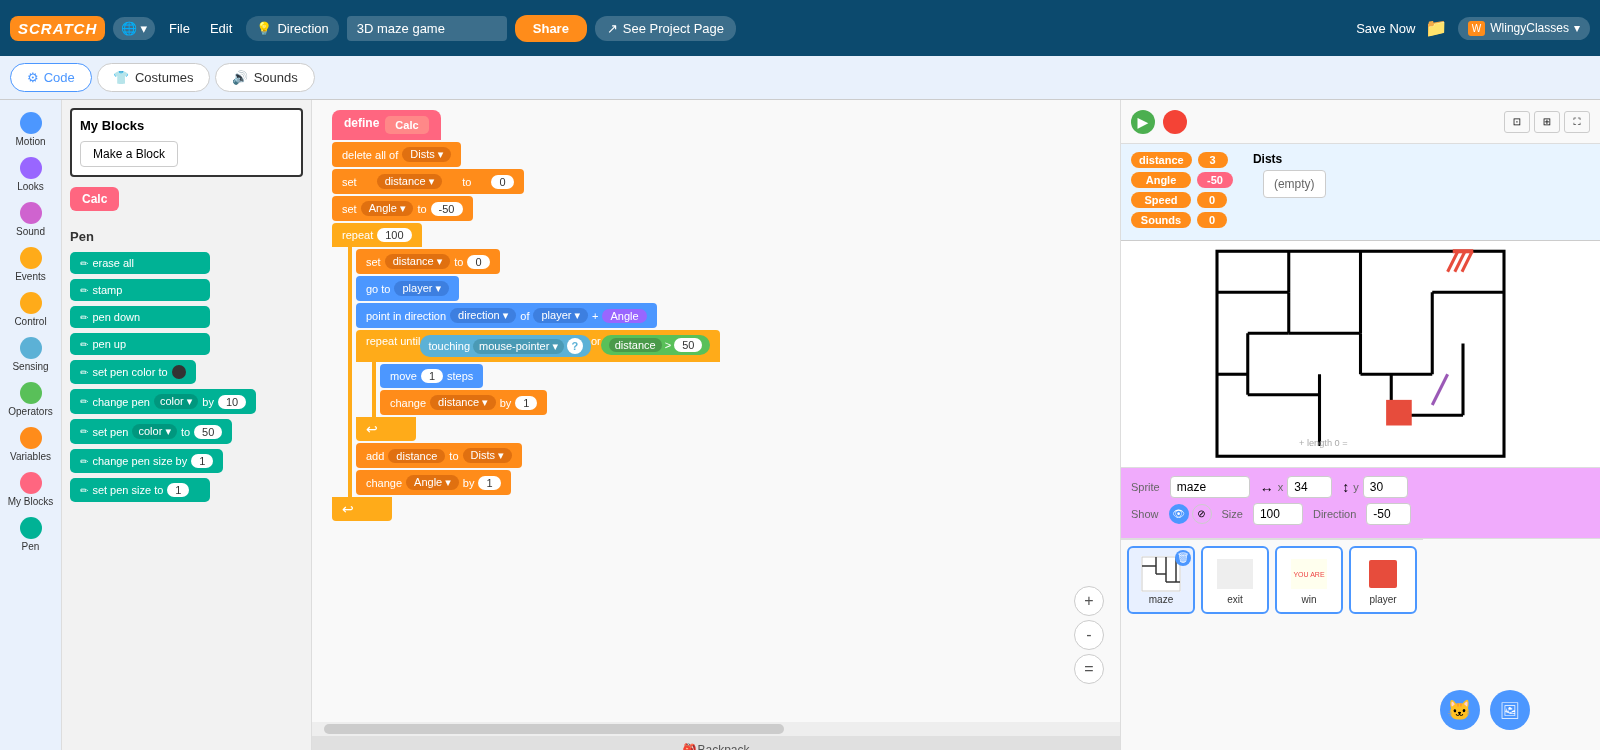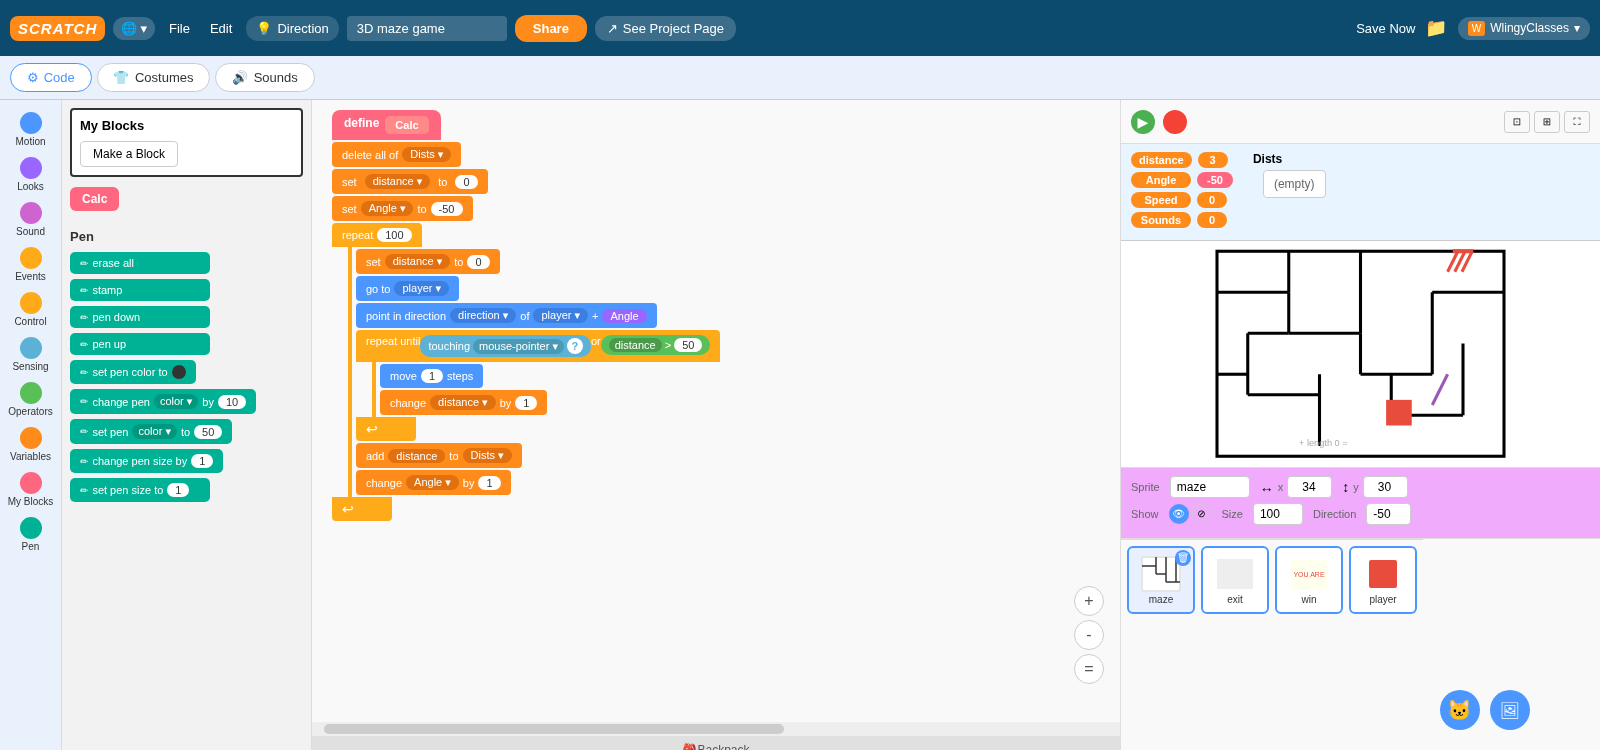--- a/index.html
+++ b/index.html
@@ -435,21 +435,21 @@
       align-items: center;
       gap: 4px;
     }
     .coord-label {
       font-size: 11px;
       color: #666;
     }
     .coord-input {
       border: 1px solid #ccc;
       border-radius: 4px;
-      padding: 3px 14px;
+      padding: 3px 6px;
       font-size: 12px;
       width: 45px;
     }
     .show-toggle {
       display: flex; align-items: center; gap: 3px;
     }
     .eye-btn {
       background: #4c97ff;
       border: none;
       border-radius: 50%;
@@ -782,21 +782,21 @@
         </div>
       </div>
 
       
       <div style="background:#ff8c1a;border-radius:4px;padding:5px 10px;color:white;font-size:11px;display:inline-flex;align-items:center;gap:4px;margin-bottom:2px;">
         delete all of
         <span style="background:#e07010;border-radius:8px;padding:1px 8px;display:inline-flex;align-items:center;gap:2px;">Dists ▾</span>
       </div><br>
 
       
-      <div style="background:#ff8c1a;border-radius:4px;padding:5px 10px;color:white;font-size:11px;display:inline-flex;align-items:center;gap:8px;margin-bottom:2px;">
+      <div style="background:#ff8c1a;border-radius:4px;padding:5px 10px;color:white;font-size:11px;display:inline-flex;align-items:center;gap:20px;margin-bottom:2px;">
         set
         <span style="background:#e07010;border-radius:8px;padding:1px 8px;display:inline-flex;align-items:center;gap:2px;">distance ▾</span>
         to
         <span style="background:white;border-radius:8px;padding:1px 8px;color:#333;font-size:11px;">0</span>
       </div><br>
 
       
       <div style="background:#ff8c1a;border-radius:4px;padding:5px 10px;color:white;font-size:11px;display:inline-flex;align-items:center;gap:4px;margin-bottom:2px;">
         set
         <span style="background:#e07010;border-radius:8px;padding:1px 8px;display:inline-flex;align-items:center;gap:2px;">Angle ▾</span>

